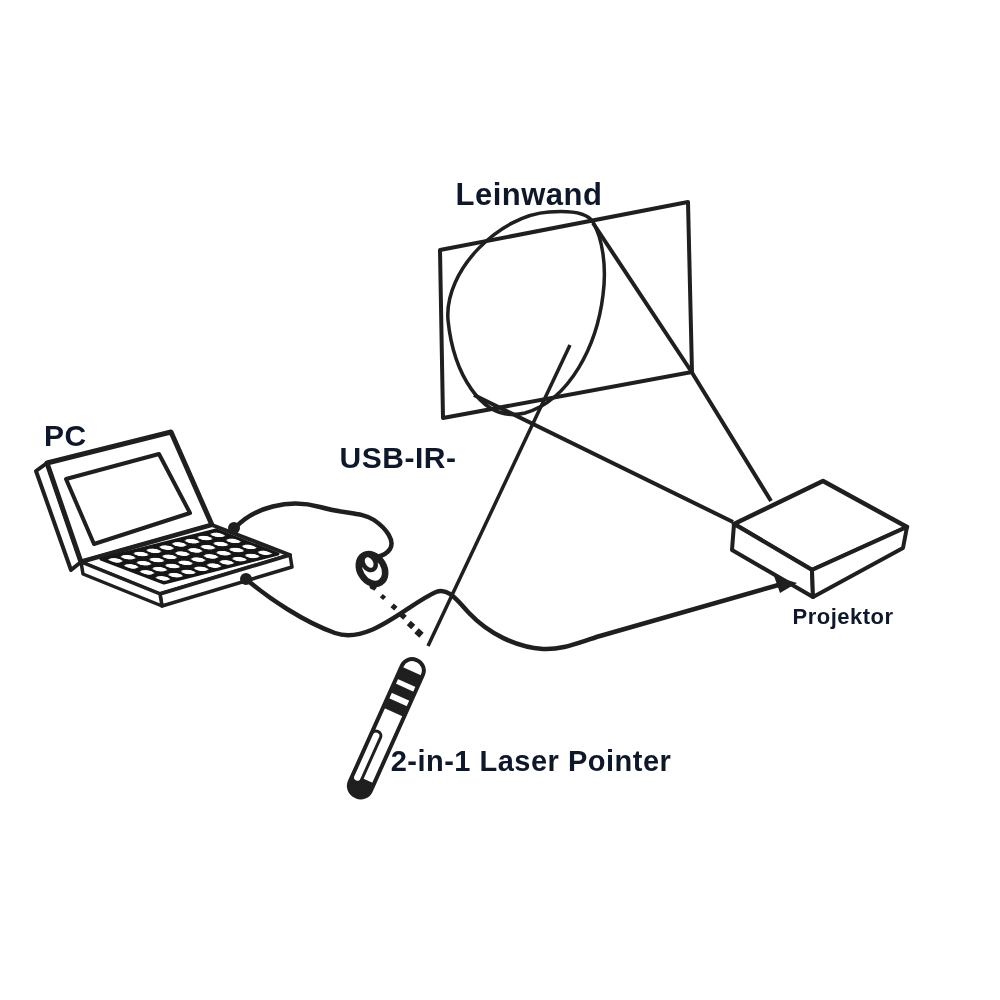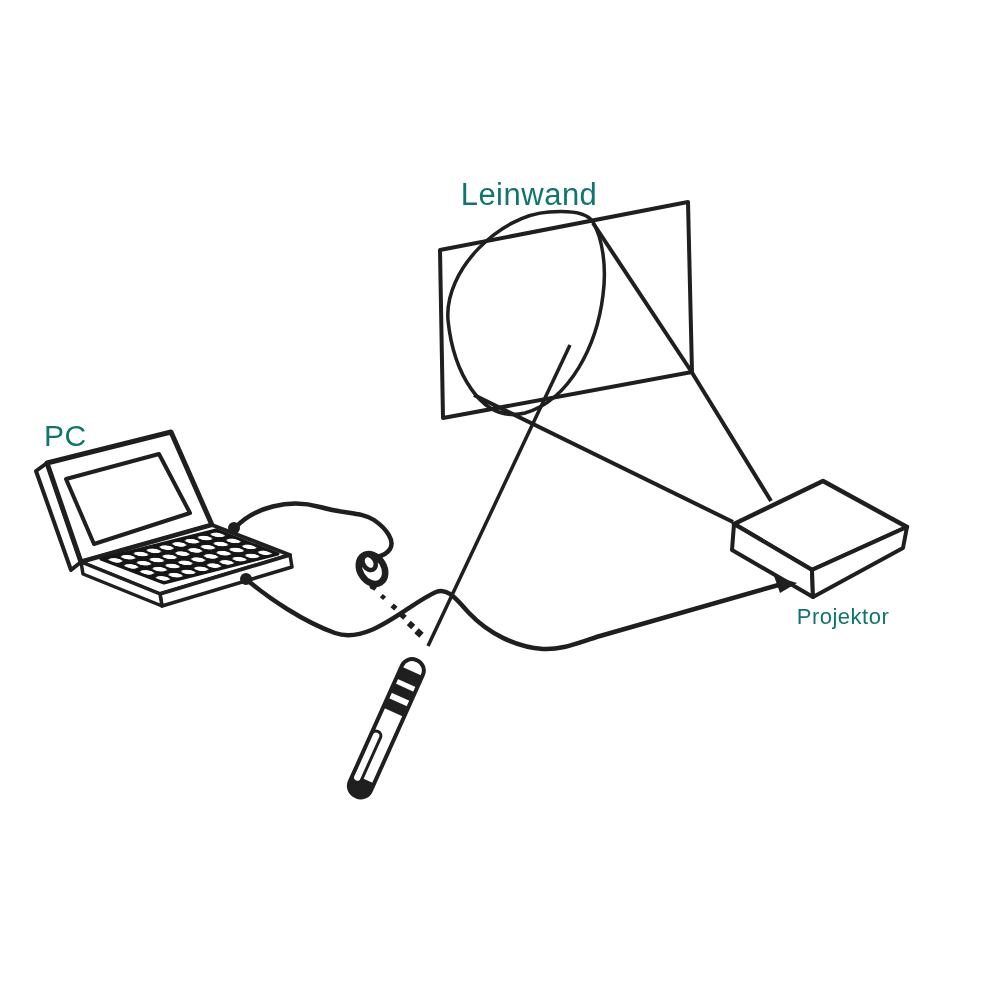--- a/index.html
+++ b/index.html
@@ -2,21 +2,21 @@
 <html><head>
 <meta charset="utf-8">
 <style>
   html,body{margin:0;padding:0;background:#ffffff;}
   .stage{
     position:relative;width:1000px;height:1000px;background:#ffffff;
     font-family:"Liberation Sans", sans-serif;overflow:hidden;
   }
   .stage svg{position:absolute;left:0;top:0;}
   .label{
-    position:absolute;color:#0f766e;font-weight:400;font-size:30px;
+    position:absolute;color:#0f172a;font-weight:700;font-size:30px;
     letter-spacing:0.5px;white-space:nowrap;user-select:none;
   }
   .label.centered{transform:translateX(-50%);text-align:center;}
   #lbl-pc{left:44px;top:419px;}
   #lbl-leinwand{left:529px;top:177px;font-size:31px;}
   #lbl-usbir{left:398px;top:442px;line-height:31px;}
   #lbl-pointer{left:531px;top:745px;font-size:29px;}
   #lbl-projektor{left:843px;top:604px;font-size:22px;}
 </style>
 </head>
@@ -94,18 +94,20 @@
       </g>
 
     </g>
   </svg>
 
   <div class="label" id="lbl-pc">PC</div>
 
   <div class="label centered" id="lbl-leinwand">Leinwand</div>
 
   <div class="label centered" id="lbl-usbir">
+    <div>USB-IR-</div>
   </div>
 
+  <div class="label centered" id="lbl-pointer">2-in-1 Laser Pointer</div>
 
   <div class="label centered" id="lbl-projektor">Projektor</div>
 
 </div>
 
 </body></html>

